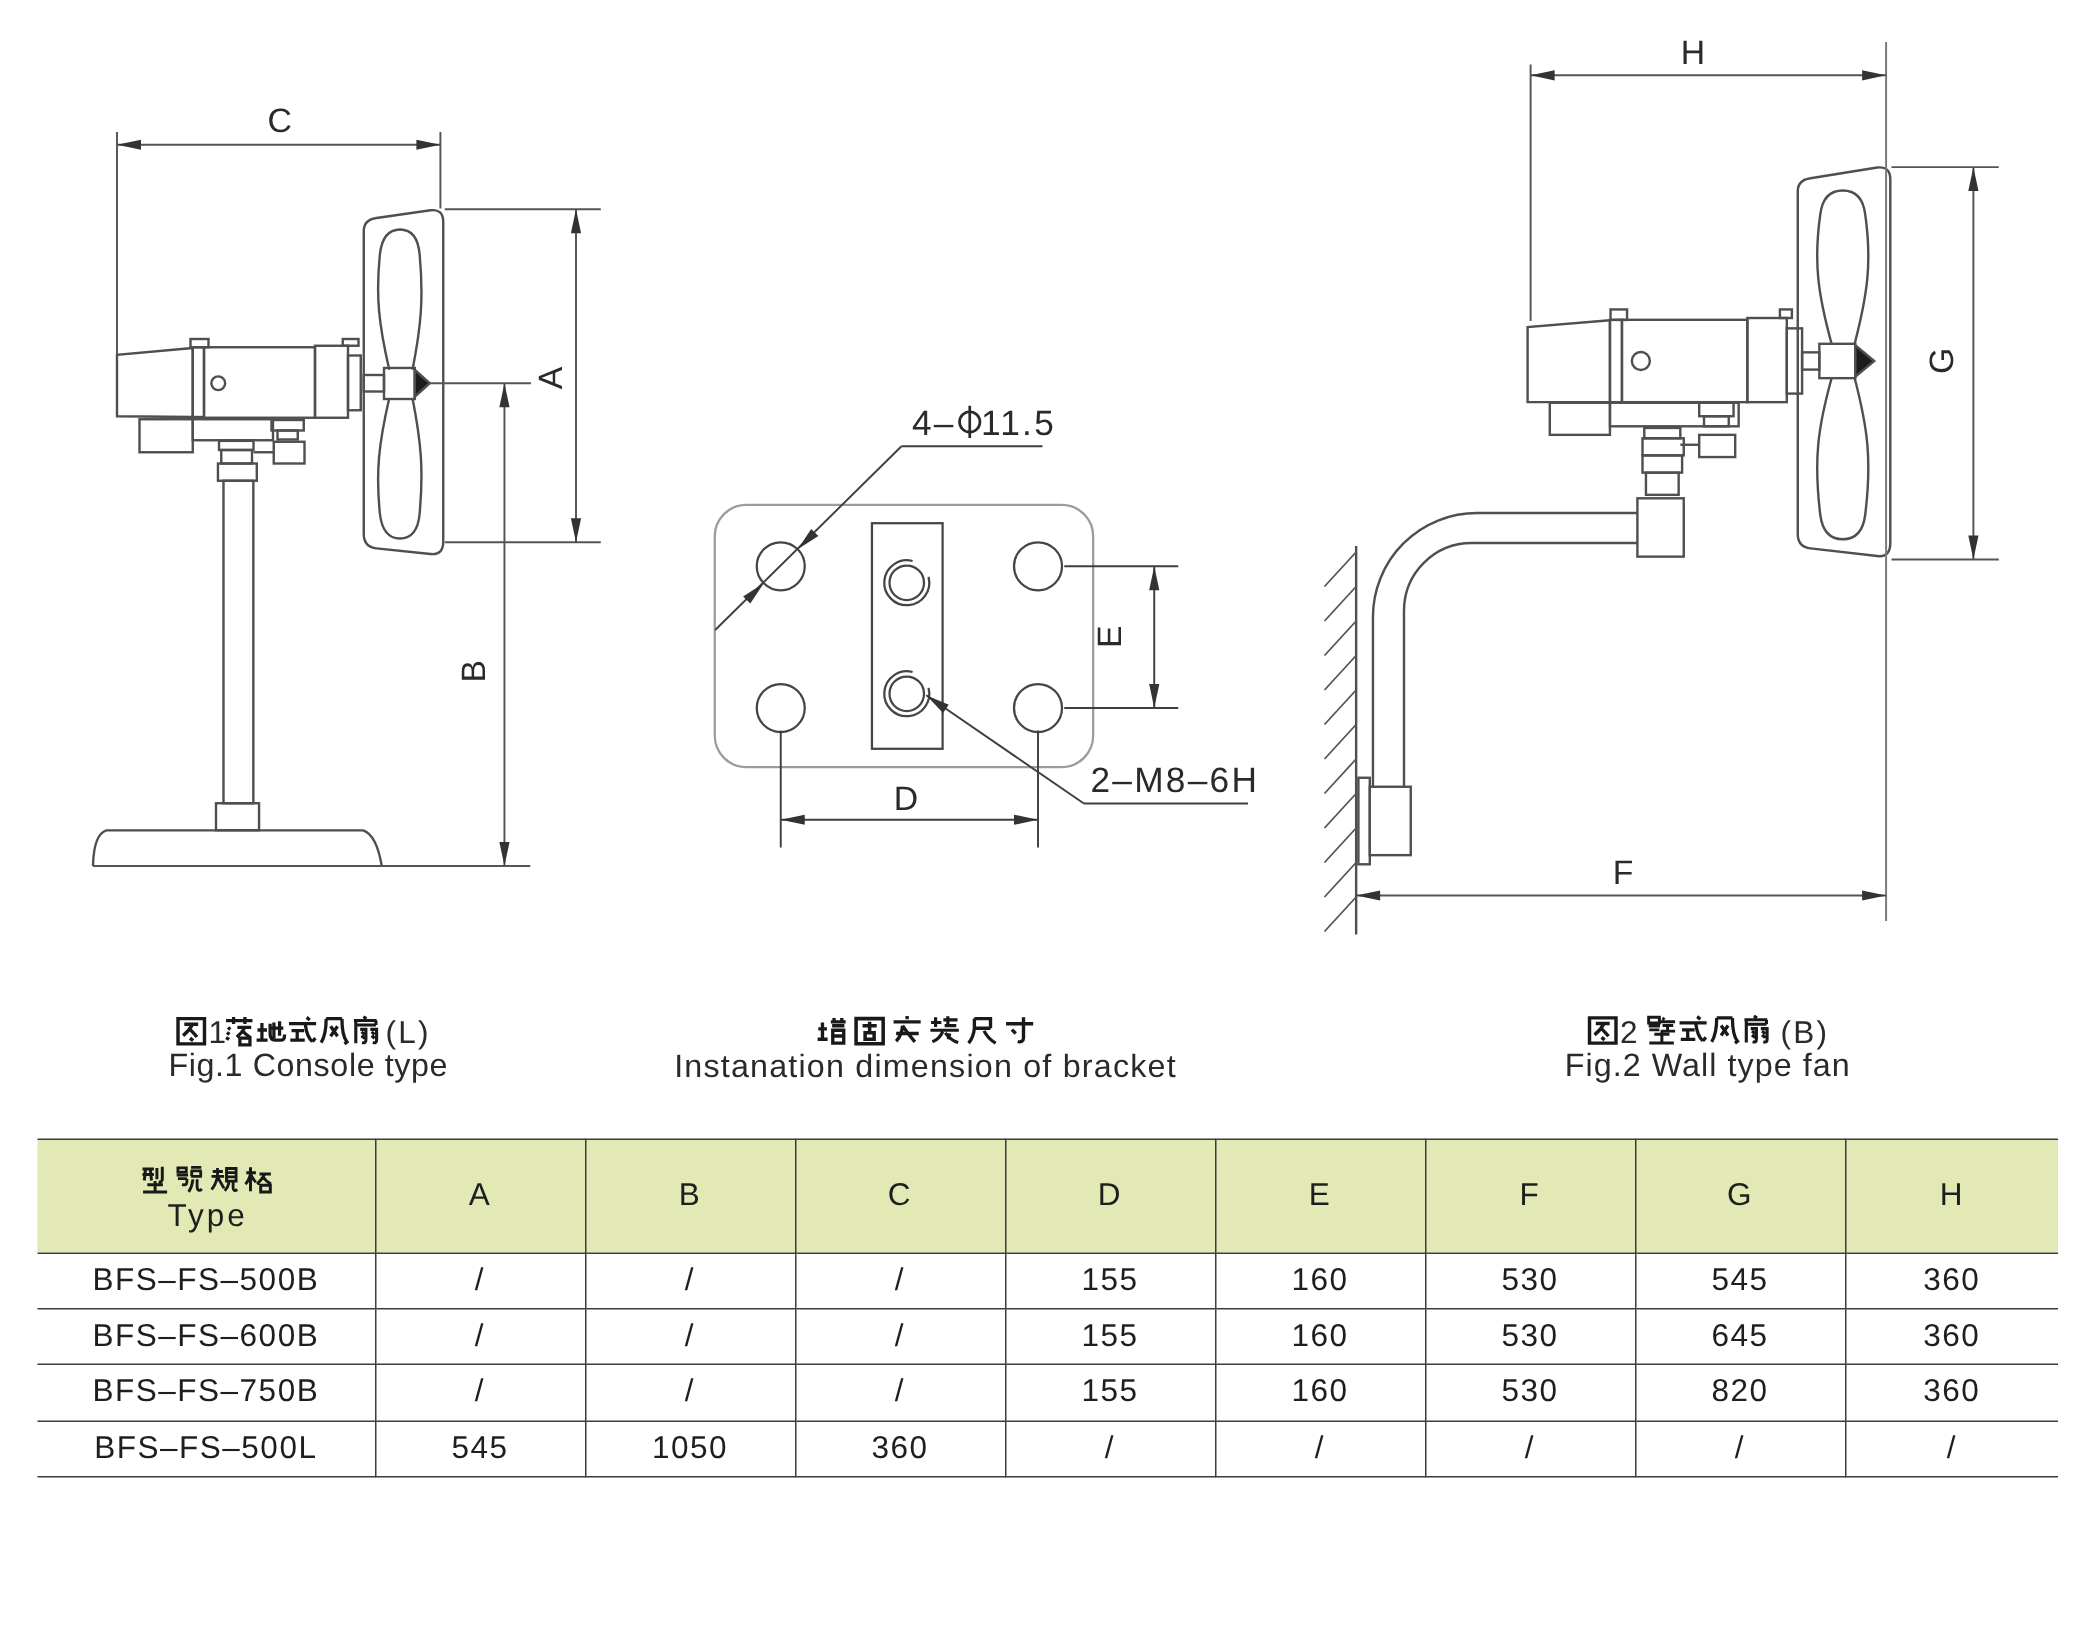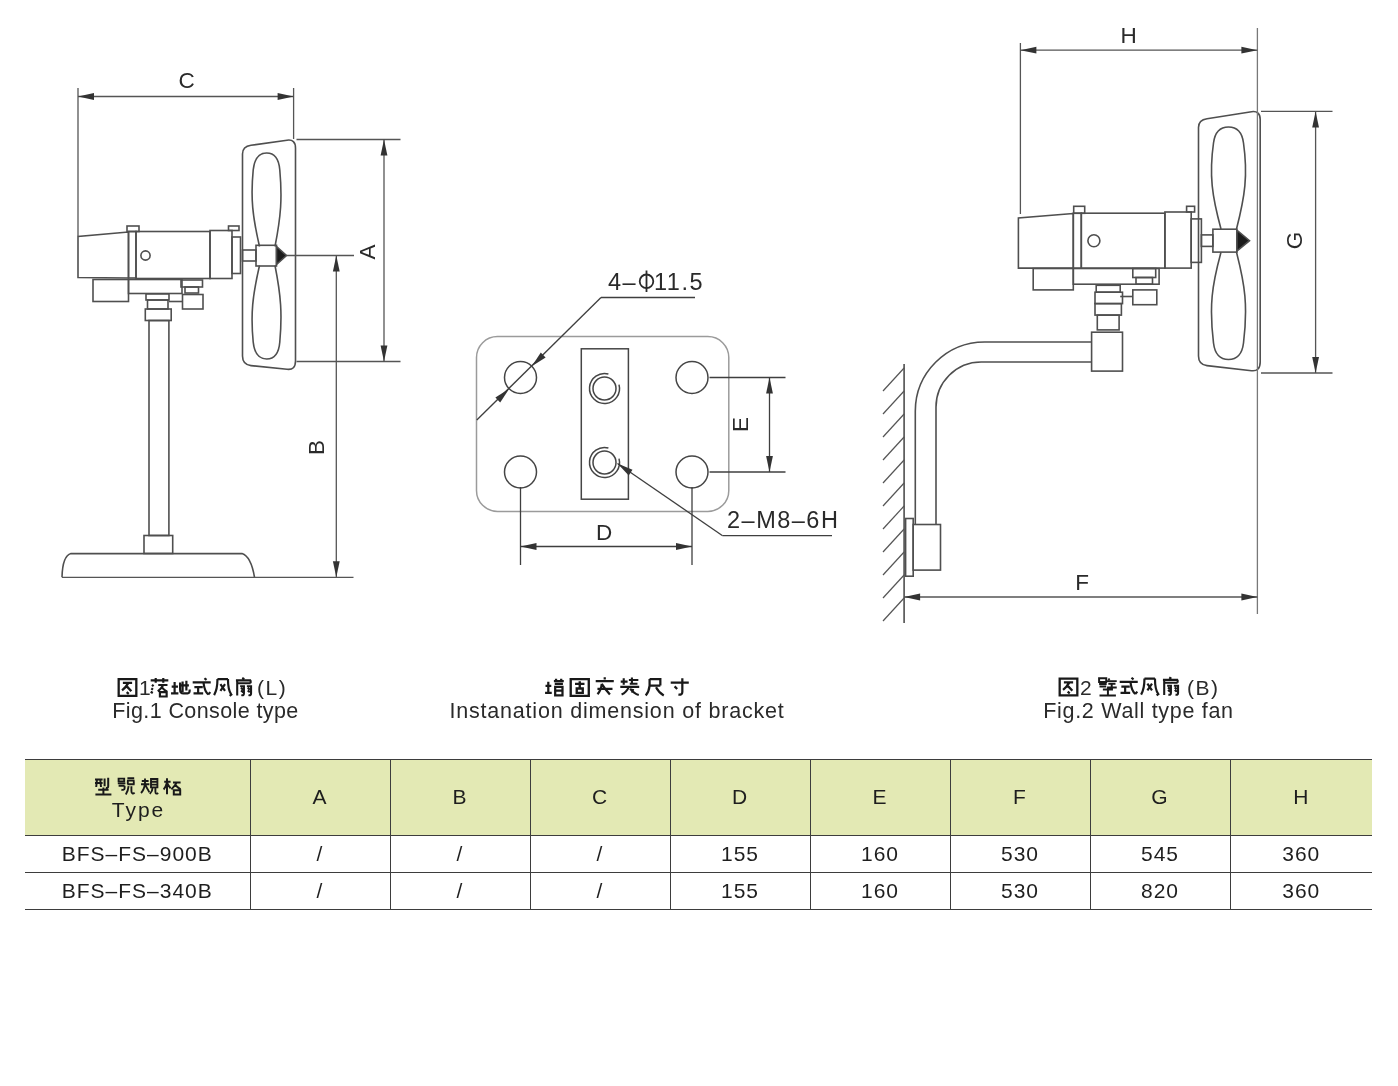--- a/index.html
+++ b/index.html
@@ -36,40 +36,62 @@
           <th>C</th>
           <th>D</th>
           <th>E</th>
           <th>F</th>
           <th>G</th>
           <th>H</th>
         </tr>
 </thead>
 <tbody>
 <tr style="height:37.4px">
-          <td>BFS–FS–900B</td>
+          <td>BFS–FS–500B</td>
           <td>/</td>
           <td>/</td>
           <td>/</td>
           <td>155</td>
           <td>160</td>
           <td>530</td>
           <td>545</td>
           <td>360</td>
         </tr>
 <tr style="height:37.4px">
-          <td>BFS–FS–340B</td>
+          <td>BFS–FS–600B</td>
+          <td>/</td>
+          <td>/</td>
+          <td>/</td>
+          <td>155</td>
+          <td>160</td>
+          <td>530</td>
+          <td>645</td>
+          <td>360</td>
+        </tr>
+<tr style="height:37.4px">
+          <td>BFS–FS–750B</td>
           <td>/</td>
           <td>/</td>
           <td>/</td>
           <td>155</td>
           <td>160</td>
           <td>530</td>
           <td>820</td>
           <td>360</td>
+        </tr>
+<tr style="height:37.4px">
+          <td>BFS–FS–500L</td>
+          <td>545</td>
+          <td>1050</td>
+          <td>360</td>
+          <td>/</td>
+          <td>/</td>
+          <td>/</td>
+          <td>/</td>
+          <td>/</td>
         </tr>
 </tbody>
 </table>
 </div>
 <svg id="mainsvg" width="1398" height="1086" viewBox="0 0 1398 1086">
 <defs>
 <marker id="mE" orient="auto" refX="0" refY="0" markerWidth="1" markerHeight="1" markerUnits="userSpaceOnUse" overflow="visible">
         <path d="M0,0 L-16,3.4 L-16,-3.4 Z" fill="#333"></path>
       </marker>
 <marker id="mS" orient="auto" refX="0" refY="0" markerWidth="1" markerHeight="1" markerUnits="userSpaceOnUse" overflow="visible">

